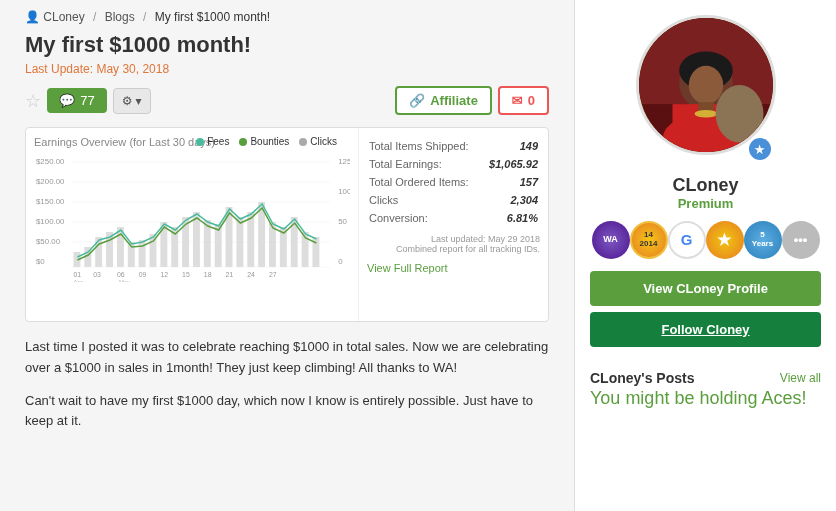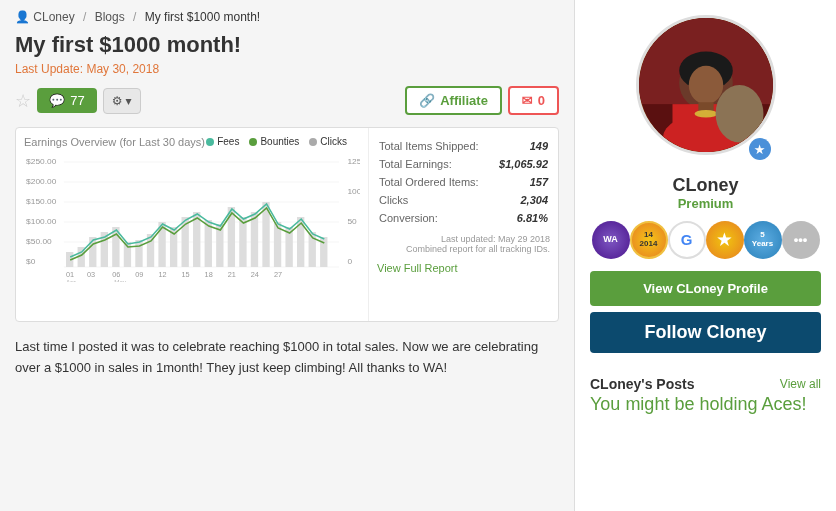--- a/index.html
+++ b/index.html
@@ -1,21 +1,21 @@
 <!DOCTYPE html>
 <html><head>
   <meta charset="utf-8">
   <style>
     * { box-sizing: border-box; margin: 0; padding: 0; }
     body { font-family: Arial, sans-serif; font-size: 13px; background: #f0f0f0; color: #333; }
 
     .layout { display: flex; width: 836px; min-height: 511px; }
 
     
-    .main { flex: 1; padding: 10px 15px; background: #f5f5f5; }
+    .main { flex: 1; padding: 10px 25px; background: #f5f5f5; }
 
     
     .breadcrumb { font-size: 12px; color: #555; margin-bottom: 8px; }
     .breadcrumb a { color: #555; text-decoration: none; }
     .breadcrumb .sep { margin: 0 5px; color: #999; }
     .breadcrumb .current { color: #333; font-weight: normal; }
 
     
     .post-title { font-size: 22px; font-weight: bold; color: #333; margin-bottom: 4px; }
     .post-date { font-size: 12px; color: #666; margin-bottom: 10px; }
@@ -66,21 +66,21 @@
     .badges { display: flex; justify-content: center; margin-bottom: 12px; flex-wrap: wrap; }
     .badge { width: 38px; height: 38px; border-radius: 50%; display: flex; align-items: center; justify-content: center; font-size: 9px; font-weight: bold; color: white; text-align: center; line-height: 1.1; }
     .badge-purple { background: radial-gradient(circle, #9b59b6, #6c3483); }
     .badge-yellow { background: radial-gradient(circle, #f39c12, #e67e22); border: 2px solid #f0c040; }
     .badge-google { background: white; border: 2px solid #ddd; color: #4285F4; font-size: 14px; }
     .badge-star { background: radial-gradient(circle, #f1c40f, #e67e22); }
     .badge-5yr { background: radial-gradient(circle, #4a90d9, #2980b9); }
     .badge-more { background: #aaa; color: white; font-size: 16px; }
 
     .view-profile-btn { background: #5a9e3d; color: white; border: none; border-radius: 4px; padding: 10px; width: 100%; font-size: 13px; font-weight: bold; cursor: pointer; margin-bottom: 6px; }
-    .follow-btn { background: #0c4a6e; color: white; border: none; border-radius: 4px; padding: 10px; width: 100%; font-size: 18px; font-weight: bold; cursor: pointer; }
+    .follow-btn { background: #15803d; color: white; border: none; border-radius: 4px; padding: 10px; width: 100%; font-size: 13px; font-weight: bold; cursor: pointer; text-decoration: underline; }
 
     .posts-section { padding: 8px 15px 0; }
     .posts-header { display: flex; justify-content: space-between; align-items: center; margin-bottom: 2px; }
     .posts-title { font-size: 14px; font-weight: bold; color: #333; }
     .view-all-link { font-size: 12px; color: #5a9e3d; text-decoration: none; cursor: pointer; }
     .posts-count { font-size: 11px; color: #666; margin-bottom: 8px; }
     .post-link { font-size: 18px; color: #5a9e3d; text-decoration: none; cursor: pointer; margin-top: 24px; }
   </style>
 </head>
 <body>
@@ -236,20 +236,21 @@
         <div class="summary-footer">
           <div>Last updated: May 29 2018</div>
           <div>Combined report for all tracking IDs.</div>
         </div>
         <a class="view-report">View Full Report</a>
       </div>
     </div>
 
     <div class="post-content">
       <p>Last time I posted it was to celebrate reaching $1000 in total sales. Now we are celebrating over a $1000 in sales in 1month! They just keep climbing! All thanks to WA!</p>
+      <p>Can't wait to have my first $1000 day, which now I know is entirely possible. Just have to keep at it.</p>
     </div>
   </div>
 
   <div class="sidebar">
     <div class="profile-section">
       
       <div style="position:relative; display:inline-block; margin-bottom:10px;">
         <div class="avatar-container">
 
           <svg width="140" height="140" viewBox="0 0 140 140">

